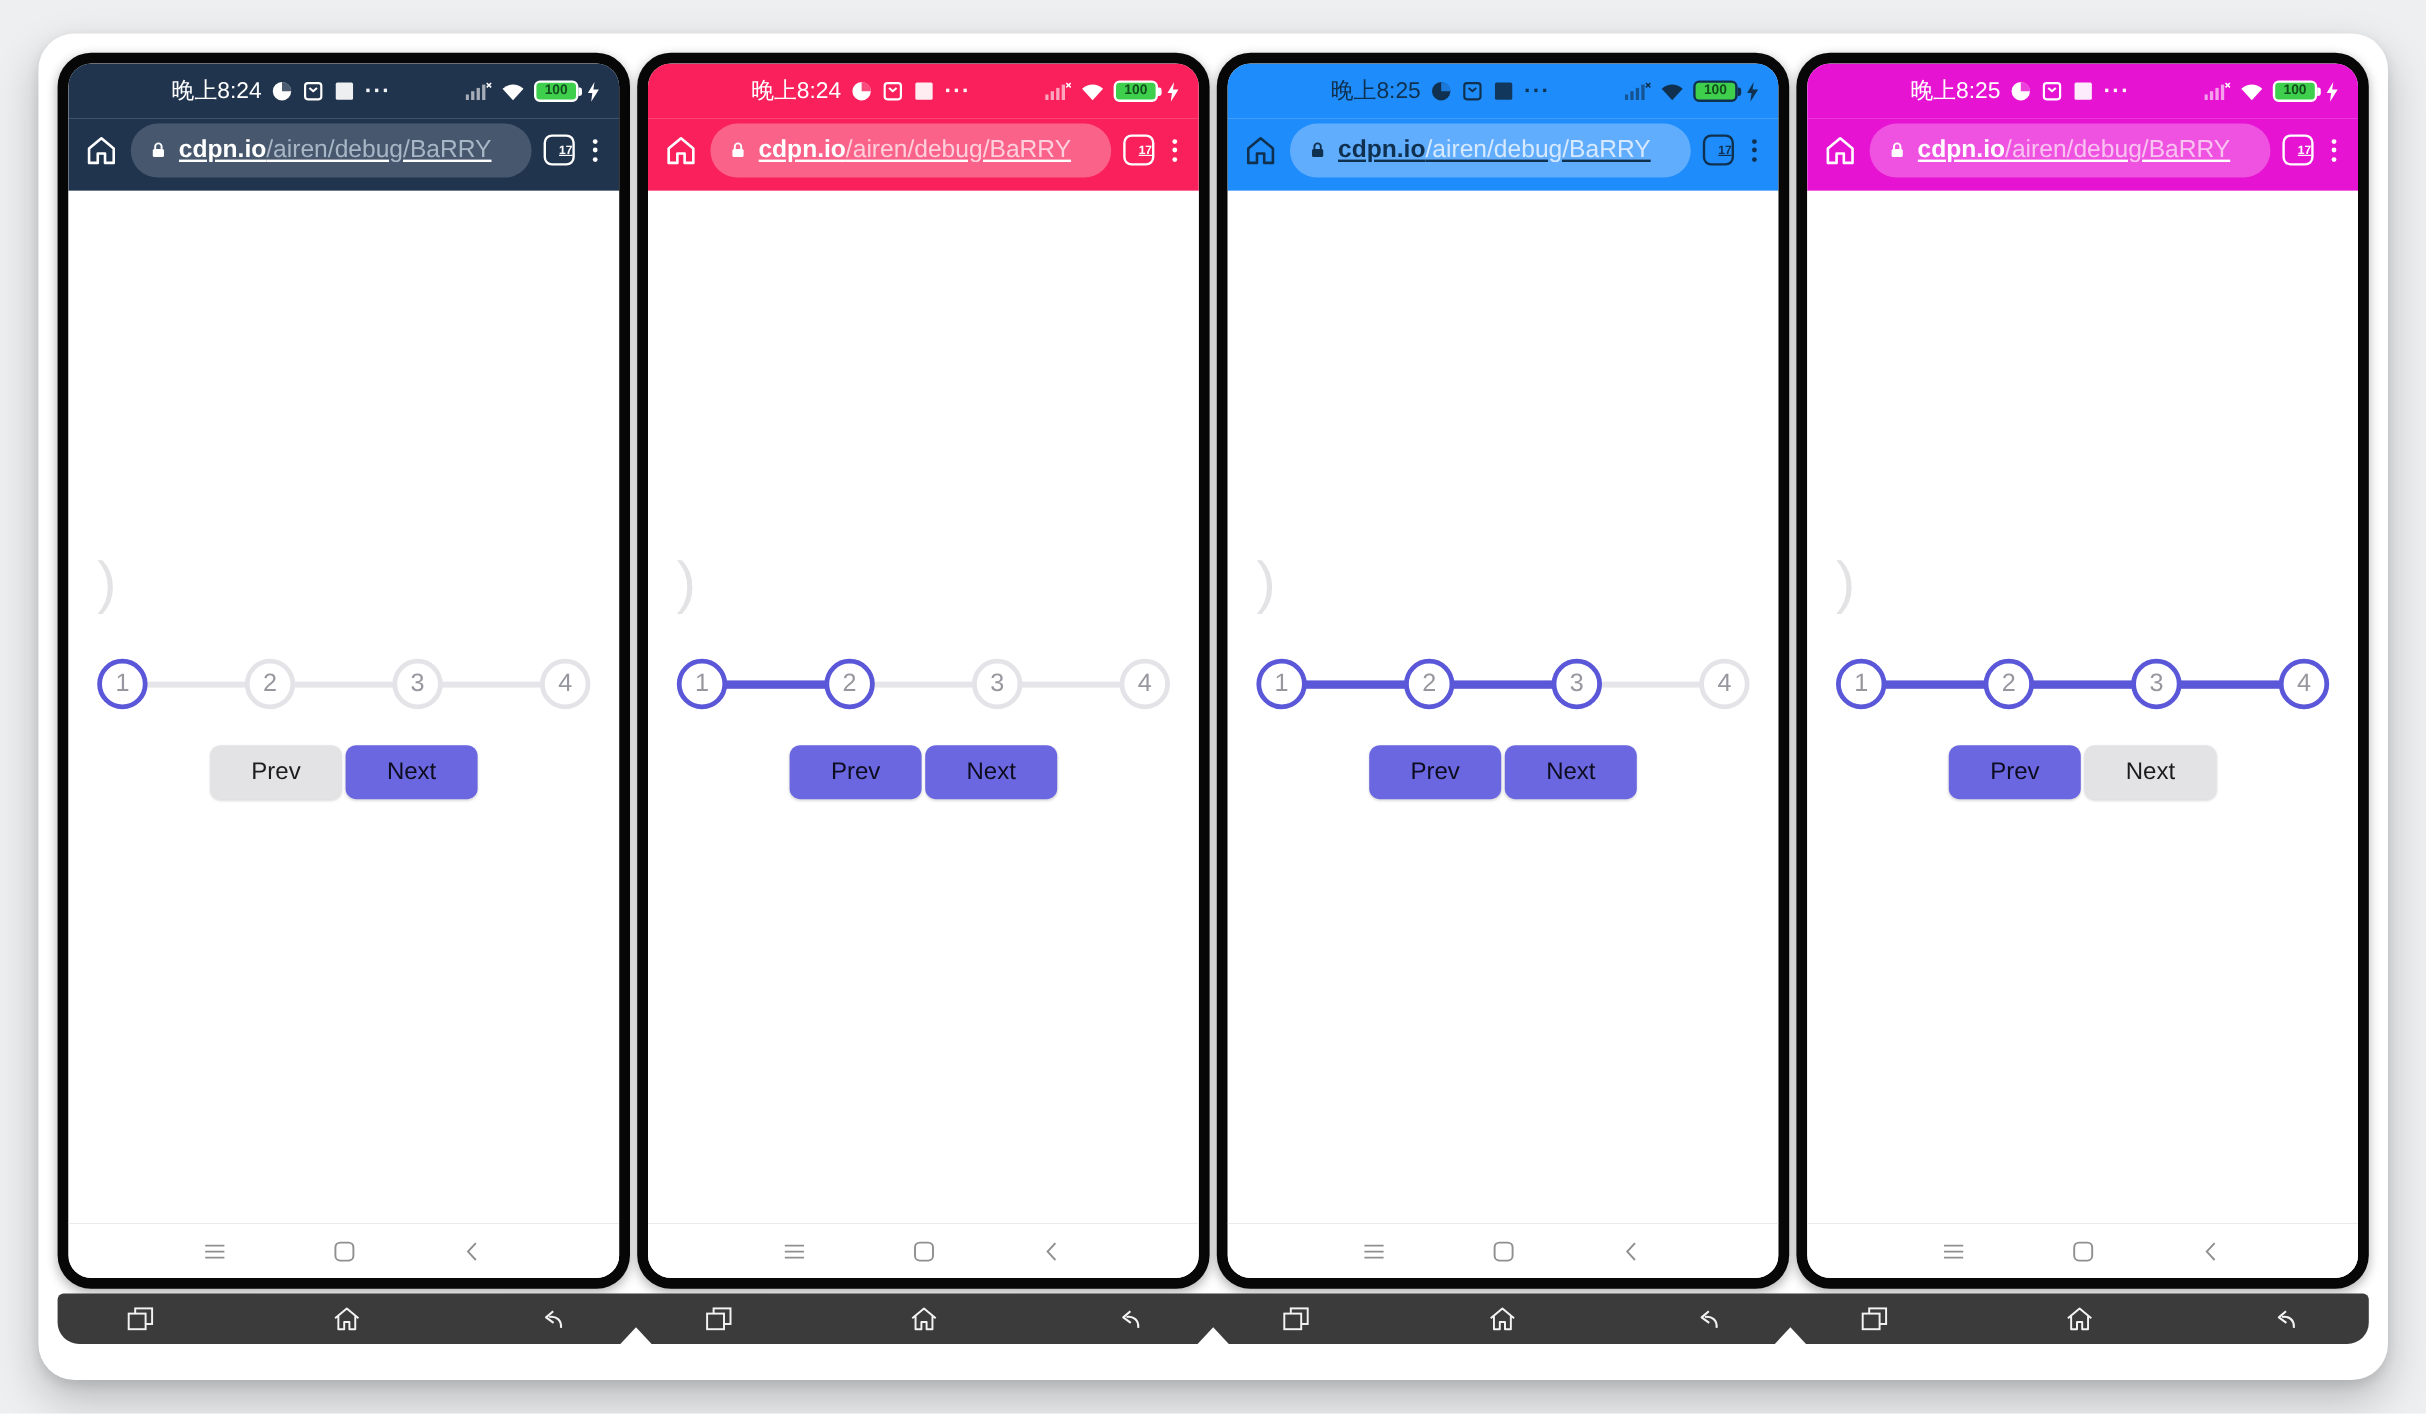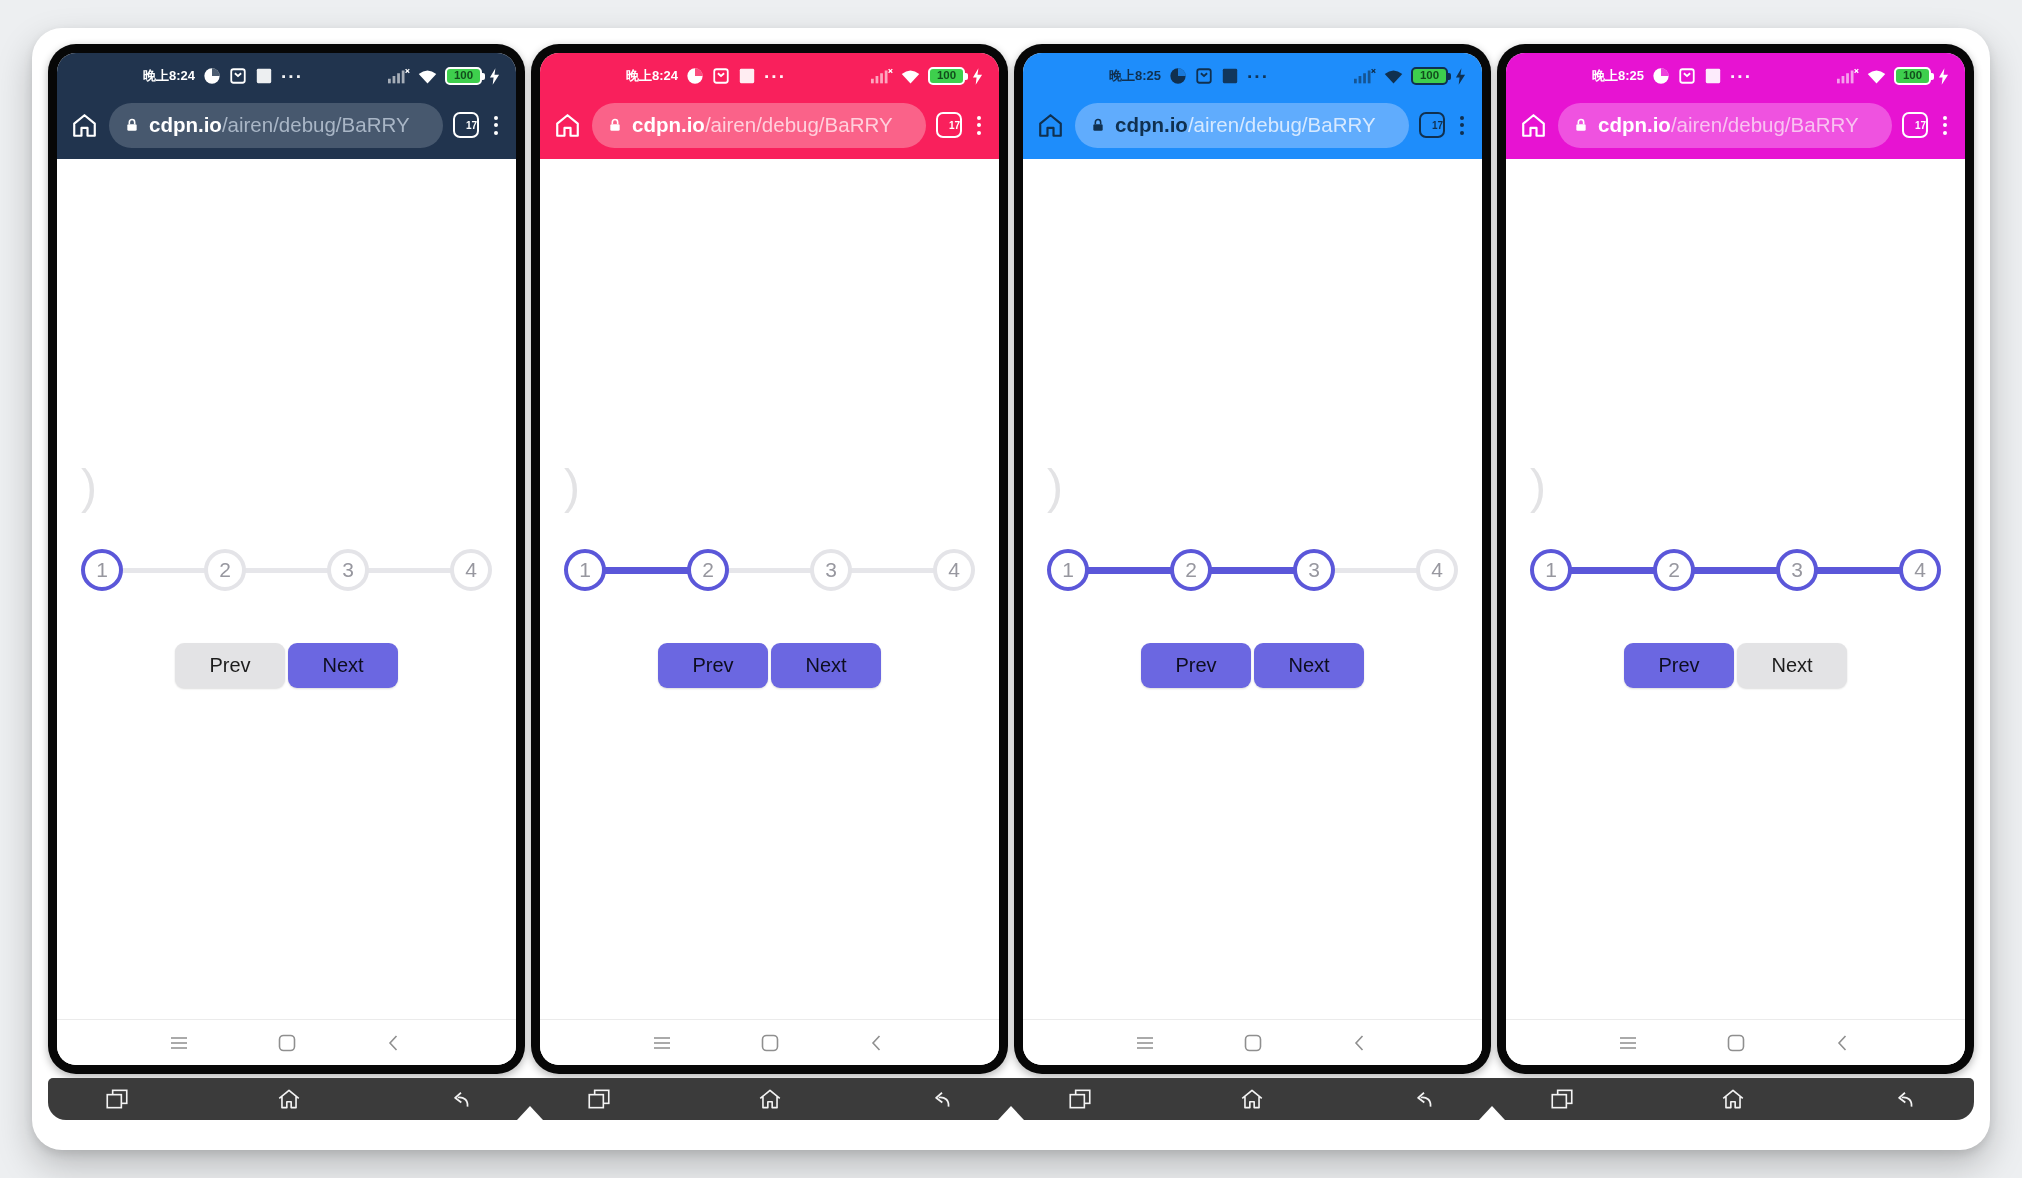--- a/index.html
+++ b/index.html
@@ -24,41 +24,41 @@
   .screen {
     height:1012px; border-radius:19px; overflow:hidden; background:#fff;
     display:flex; flex-direction:column;
   }
   
   .statusbar {
     height:46px; flex:none; background:var(--theme); color:var(--fg);
     display:flex; align-items:center; padding:0 16px 0 0;
   }
   .status-left { display:flex; align-items:center; gap:8px; margin-left:86px; }
-  .time { font-size:13px; font-weight:700; white-space:nowrap; }
+  .time { font-size:19px; font-weight:400; white-space:nowrap; }
   .sicon { width:18px; height:18px; display:block; flex:none; }
   .ellipsis { font-size:19px; font-weight:700; letter-spacing:1px; line-height:1; opacity:.95; }
   .status-right { margin-left:auto; display:flex; align-items:center; gap:7px;justify-content:flex-end; }
   .signal-ic { width:22px; height:18px; }
   .wifi-ic { width:21px; height:17px; }
   .battery {
     position:relative; width:37px; height:18px; flex:none;
     border:2px solid var(--fg); border-radius:5px; background:#3ecf4d;
     color:#124d1c; font-size:11.5px; font-weight:700;
     display:flex; align-items:center; justify-content:center; line-height:1;
   }
   .battery::after {
     content:''; position:absolute; right:-5px; top:3.5px; width:3px; height:7px;
     background:var(--fg); border-radius:0 2px 2px 0;
   }
   .bolt-ic { width:11px; height:19px; }
   
   .toolbar {
     height:60px; flex:none; background:var(--theme); color:var(--fg);
-    display:flex; align-items:center; gap:10px; padding:0 13px 8px 13px;
+    display:flex; align-items:center; gap:10px; padding:0 13px 8px 13px;text-decoration:underline;
   }
   .home-ic { width:29px; height:29px; flex:none; }
   .url-pill {
     flex:1; min-width:0; height:45px; border-radius:23px; background:var(--pill);
     display:flex; align-items:center; gap:9px; padding:0 15px; overflow:hidden;
   }
   .lock-ic { width:16px; height:19px; flex:none; }
   .url-text { font-size:20.5px; white-space:nowrap; overflow:hidden; min-width:0; }
   .url-domain { font-weight:700; color:var(--fg); }
   .url-path { color:var(--muted); }
@@ -80,21 +80,21 @@
   }
   .step-circle {
     width:42px; height:42px; flex:none; border-radius:50%; background:#fff;
     border:4px solid #e4e4e8; color:#97979f; font-size:21px;
     display:flex; align-items:center; justify-content:center; z-index:1;
   }
   .step-circle.active { border-color:#5b57d9; }
   .connector { flex:1; height:5px; background:#e6e6ea; margin:0 -2px; }
   .connector.active { height:7px; background:#5b57d9; }
   .btn-row {
-    position:absolute; top:484px; left:0; width:100%;
+    position:absolute; top:462px; left:0; width:100%;
     display:flex; justify-content:center; gap:3px;border-radius:20px;
   }
   .btn {
     width:110px; height:45px; border:none; border-radius:9px; font-size:20px;
     font-family:inherit; display:flex; align-items:center; justify-content:center;
     box-shadow:0 1px 2px rgba(0,0,0,.14); padding:0;
   }
   .btn.primary { background:#6b67e1; color:#0d0d1f; }
   .btn.disabled { background:#e3e3e5; color:#1c1c1c; }
   

